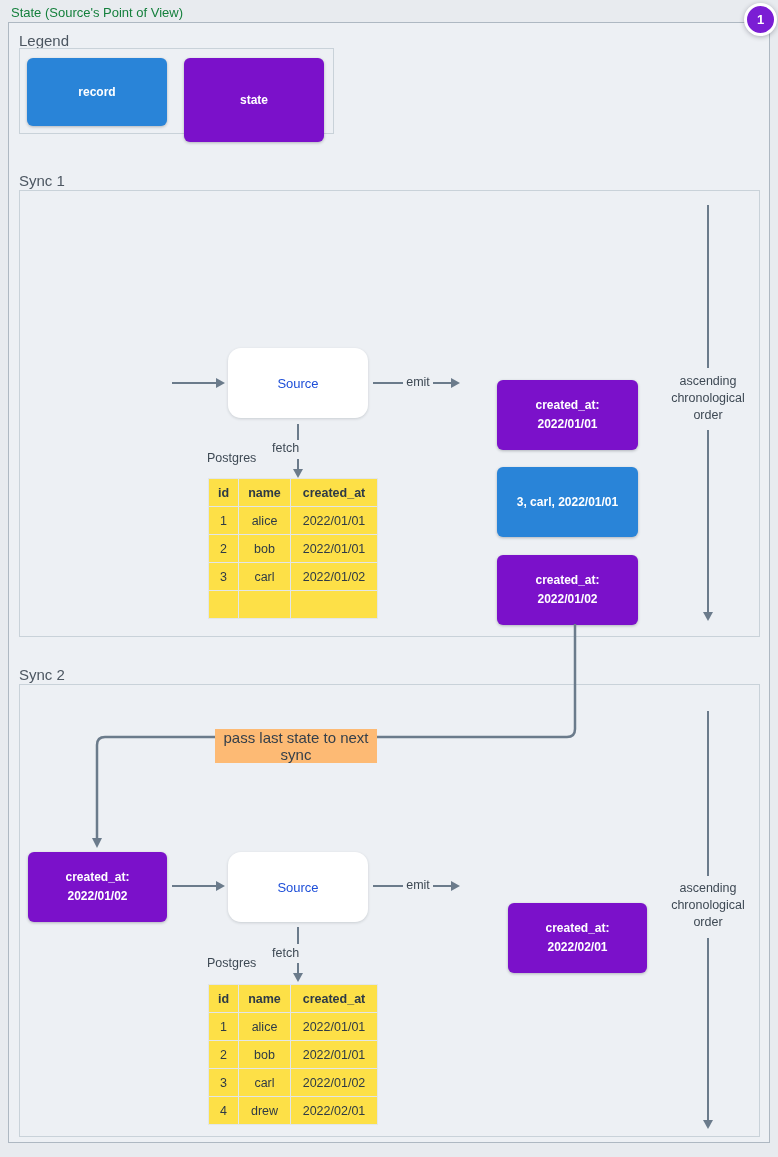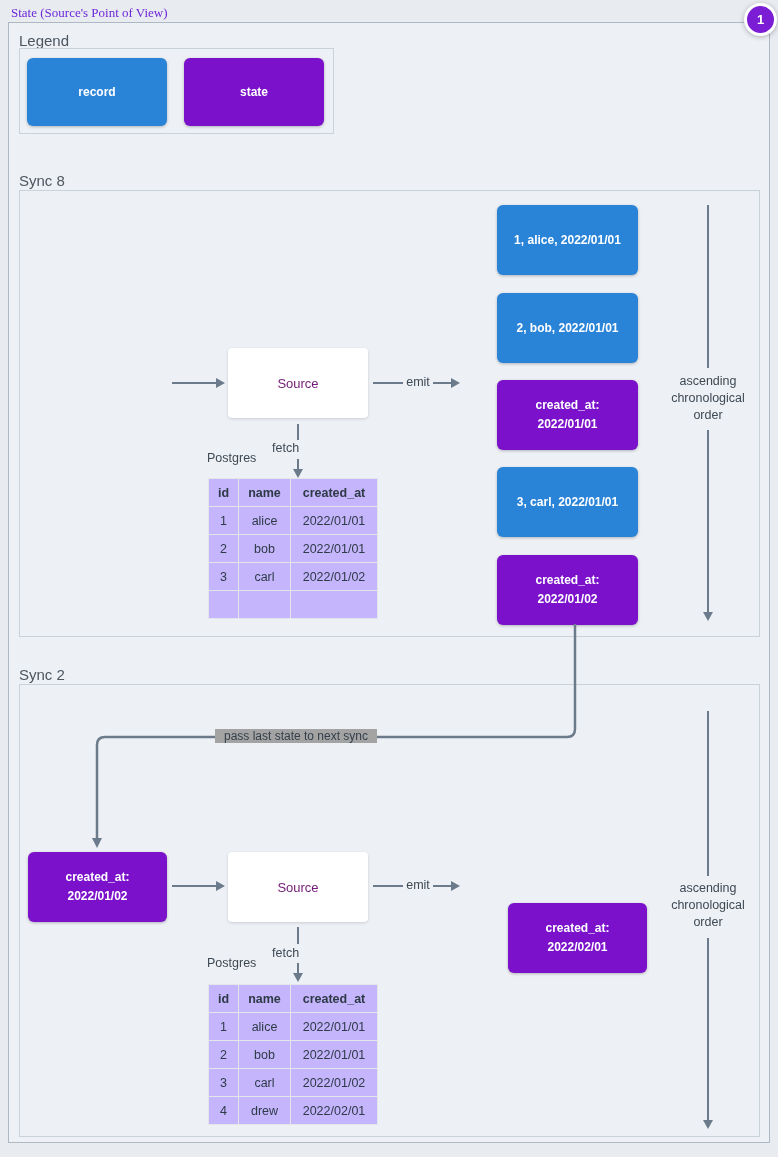--- a/index.html
+++ b/index.html
@@ -2,85 +2,85 @@
 <html><head>
 <meta charset="utf-8">
 <style>
   * { margin:0; padding:0; box-sizing:border-box; }
   html,body { width:778px; height:1157px; background:#e8ebef;
     font-family:"Liberation Sans", sans-serif; overflow:hidden; }
   #stage { position:relative; width:778px; height:1157px; }
 
   .outer-box { position:absolute; left:8px; top:22px; width:762px; height:1121px;
     border:1px solid #aeb8c2; background:#edf0f4; }
-  .page-title { position:absolute; left:11px; top:5px; font-size:13px; color:#6d28d9;font-family:Liberation Serif, serif; }
+  .page-title { position:absolute; left:11px; top:5px; font-size:13px; color:#15803d; }
 
   .badge { position:absolute; left:744px; top:3px; width:33px; height:33px;
     background:#7b1dd4; border:3px solid #fff; border-radius:50%;
     color:#fff; font-weight:bold; font-size:13px;
     display:flex; align-items:center; justify-content:center;
     box-shadow:0 1px 5px rgba(20,20,40,.3); z-index:20; }
 
   .group { position:absolute; border:1px solid #c9d2d9; }
   .group-label { position:absolute; font-size:15px; color:#4c5661; }
 
   .box { position:absolute; border-radius:6px; display:flex; flex-direction:column;
     align-items:center; justify-content:center; color:#fff; font-weight:bold;
     font-size:12px; line-height:19px; text-align:center;
     box-shadow:0 1px 3px rgba(20,30,40,.28); z-index:3; }
   .box.record { background:#2984d8; }
   .box.state  { background:#7b11ca; }
-  .box.source { background:#ffffff; color:#701a75; font-weight:normal; font-size:13px;
-    border-radius:4px; box-shadow:0 1px 3px rgba(20,30,40,.16); }
+  .box.source { background:#ffffff; color:#1d4ed8; font-weight:normal; font-size:13px;
+    border-radius:13px; box-shadow:0 1px 3px rgba(20,30,40,.16); }
 
   .h-line { position:absolute; height:2px; background:#6b7b8b; z-index:4; }
   .v-line { position:absolute; width:2px;  background:#6b7b8b; z-index:4; }
   .tri-r { position:absolute; width:0; height:0; z-index:4;
     border-top:5px solid transparent; border-bottom:5px solid transparent;
     border-left:9px solid #6b7b8b; }
   .tri-d { position:absolute; width:0; height:0; z-index:4;
     border-left:5px solid transparent; border-right:5px solid transparent;
     border-top:9px solid #6b7b8b; }
 
   .lbl { position:absolute; font-size:12.5px; color:#3e4954; z-index:5; }
   .lbl.center { text-align:left; }
   .order-note { position:absolute; left:656px; width:104px; font-size:12.5px;
     line-height:17px; color:#3e4954; text-align:center; z-index:5; }
 
-  table.db { position:absolute; border-collapse:collapse; background:#c4b5fd;
+  table.db { position:absolute; border-collapse:collapse; background:#fde047;
     font-size:12.5px; color:#2e3a46; z-index:3; }
   table.db th, table.db td { border:1px solid #e2e6ea; text-align:center;
     height:28px; font-size:12.5px; }
   table.db th { font-weight:bold; }
   .col-id { width:30px; } .col-name { width:52px; } .col-created { width:87px;margin-top:8px; }
 
   #pass-svg { position:absolute; left:0; top:0; z-index:6; pointer-events:none; }
   .pass-label { position:absolute; left:215px; top:729px; width:162px;
-    font-size:12px; color:#343f4a; text-align:center;
-    background:#a3a3a3; z-index:7; }
+    font-size:15px; color:#343f4a; text-align:center;
+    background:#fdba74; z-index:7; }
 </style>
 </head>
 <body>
 
 <div id="stage">
 
   <div class="page-title">State (Source's Point of View)</div>
   <div class="outer-box"></div>
   <div class="badge">1</div>
 
   <div class="group-label" style="left:19px; top:32px;">Legend</div>
   <div class="group" style="left:19px; top:48px; width:315px; height:86px;"></div>
   <div class="box record" style="left:27px; top:58px; width:140px; height:68px;">
     <span>record</span>
   </div>
-  <div class="box state" style="left:184px; top:58px; width:140px; height:68px;">
+  <div class="box state" style="left:184px; top:58px; width:140px; height:84px;">
     <span>state</span>
   </div>
 
-  <div class="group-label" style="left:19px; top:172px;">Sync 8</div>
+  <div class="group-label" style="left:19px; top:172px;">Sync 1</div>
   <div class="group" style="left:19px; top:190px; width:741px; height:447px;"></div>
 
 
   <div class="h-line" style="left:172px; top:382px; width:44px;"></div>
   <div class="tri-r" style="left:216px; top:378px;"></div>
 
   <div class="box source" style="left:228px; top:348px; width:140px; height:70px;">
     <span>Source</span>
   </div>
 
@@ -118,26 +118,20 @@
       <td>2022/01/02</td>
     </tr>
     <tr>
       <td></td>
       <td></td>
       <td></td>
     </tr>
   </tbody>
     </table>
 
-  <div class="box record" style="left:497px; top:205px; width:141px; height:70px;">
-    <span>1, alice, 2022/01/01</span>
-  </div>
-  <div class="box record" style="left:497px; top:293px; width:141px; height:70px;">
-    <span>2, bob, 2022/01/01</span>
-  </div>
   <div class="box state" style="left:497px; top:380px; width:141px; height:70px;">
     <span>created_at:</span>
     <span>2022/01/01</span>
   </div>
   <div class="box record" style="left:497px; top:467px; width:141px; height:70px;">
     <span>3, carl, 2022/01/01</span>
   </div>
   <div class="box state" style="left:497px; top:555px; width:141px; height:70px;">
     <span>created_at:</span>
     <span>2022/01/02</span>

